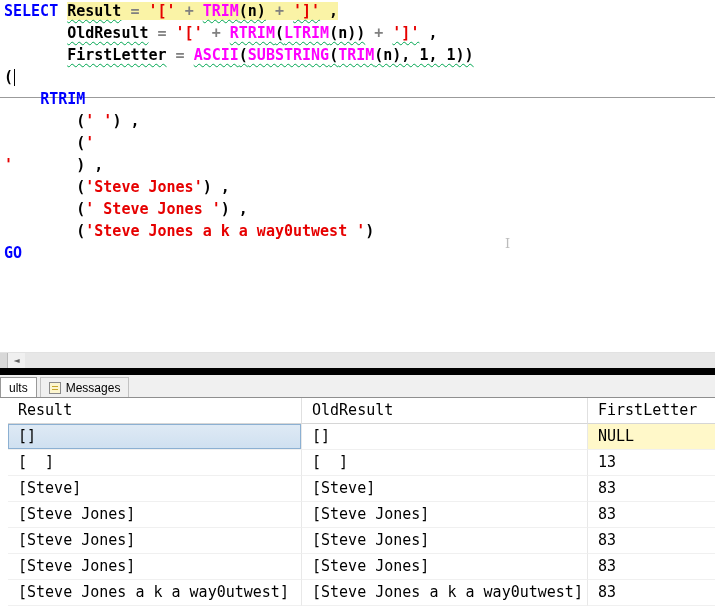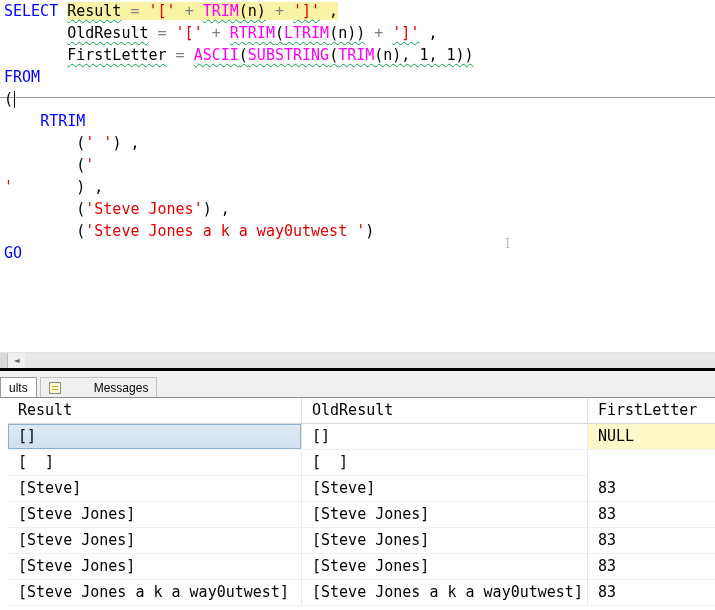--- a/index.html
+++ b/index.html
@@ -2,21 +2,21 @@
 <html style="--keyword: #0000ff; --identifier: #000000; --string: #e60000; --function: #ff00ff; --operator: #808080; --squiggle: #00a650; --statement-highlight: #faf3a6; --selected-cell-border: #8cb0d2; --null-cell-bg: #fff8c9;"><head>
 <meta charset="utf-8">
 <style>
   * { box-sizing: border-box; margin: 0; padding: 0; }
   html,body { width: 715px; height: 610px; overflow: hidden; }
   body { background: #ffffff; position: relative; font-family: "DejaVu Sans Mono", monospace; }
 
   
   .editor { position: relative; height: 352px; background: #fff; overflow: hidden; }
   .editor-divider { position: absolute; left: 0; right: 0; top: 97px; height: 1px; background: #9b9b9b; z-index: 0; }
-  .ed-lines { position: relative; z-index: 1; padding-left: 4px; }
+  .ed-lines { position: relative; z-index: 1; padding-left: 4px; font-weight: bold; }
   .ed-line { height: 22px; line-height: 22px; font-size: 15px; white-space: pre; }
   .tok-kw  { color: var(--keyword); }
   .tok-id  { color: var(--identifier); }
   .tok-str { color: var(--string); }
   .tok-fn  { color: var(--function); }
   .tok-op  { color: var(--operator); }
   .sq { text-decoration-line: underline; text-decoration-style: wavy;
         text-decoration-color: var(--squiggle); text-decoration-thickness: 1px;
         text-underline-offset: 3px; text-decoration-skip-ink: none; }
   .hl { background: var(--statement-highlight); }
@@ -25,25 +25,25 @@
            font-family: "DejaVu Serif", serif; font-size: 13px; z-index: 2; }
 
   
   .hscroll { height: 16px; display: flex; align-items: stretch; background: #f0f0f0; border-top: 1px solid #e2e2e2; }
   .hsplit { width: 8px; background: #d8d8d8; border-right: 1px solid #b8b8b8; }
   .harrow { width: 17px; display: flex; align-items: center; justify-content: center;
             font-size: 8px; color: #606060; background: #f0f0f0; font-family: "DejaVu Sans", sans-serif; }
   .hthumb { flex: 1; background: #e7e7e7; }
 
   
-  .tabstrip { height: 29px; background: #f0f0f0; display: flex; align-items: flex-end; border-top: 3px solid #000000; }
+  .tabstrip { height: 29px; background: #f0f0f0; display: flex; align-items: flex-end; border-top: 7px solid #000000; }
   .tab { height: 20px; display: flex; align-items: center; font-family: "Liberation Sans", sans-serif;
          font-size: 12px; padding: 0 8px; color: #000; }
   .tab.active { background: #fff; border: 1px solid #999; border-bottom: none; }
-  .tab.inactive { background: #f0f0f0; border: 1px solid #c2c2c2; border-bottom: none; margin-left: 3px; gap: 28px; }
+  .tab.inactive { background: #f0f0f0; border: 1px solid #c2c2c2; border-bottom: none; margin-left: 3px; }
   .msg-icon { width: 12px; height: 12px; margin-right: 5px; border: 1px solid #8a8a8a; background: #fdf6cf; position: relative; }
   .msg-icon::before, .msg-icon::after { content: ""; position: absolute; left: 2px; right: 2px; height: 1px; background: #c7a62a; }
   .msg-icon::before { top: 3px; }
   .msg-icon::after  { top: 6px; }
 
   
   .grid-panel { border-top: 1px solid #8f8f8f; background: #fff; height: 213px; padding-left: 8px; }
   .grid-hrow, .grow { display: flex; }
   .gcell { height: 26px; line-height: 25px; font-size: 15px; white-space: pre; padding-left: 10px;
            border-right: 1px solid #e8e8e8; border-bottom: 1px solid #f0f0f0; overflow: hidden; color: #000; }
@@ -56,27 +56,27 @@
 </style>
 </head>
 <body>
 
 <div class="editor">
   <div class="editor-divider"></div>
   <div class="ed-lines">
       <div class="ed-line"><span class="tok-kw">SELECT </span><span class="tok-id sq hl">Result</span><span class="tok-id hl"> </span><span class="tok-op hl">=</span><span class="tok-id hl"> </span><span class="tok-str hl">'['</span><span class="tok-id hl"> </span><span class="tok-op hl">+</span><span class="tok-id hl"> </span><span class="tok-fn sq hl">TRIM</span><span class="tok-id sq hl">(n)</span><span class="tok-id hl"> </span><span class="tok-op hl">+</span><span class="tok-id hl"> </span><span class="tok-str sq hl">']'</span><span class="tok-id hl"> ,</span></div>
       <div class="ed-line"><span class="tok-id">       </span><span class="tok-id sq">OldResult</span><span class="tok-id"> </span><span class="tok-op">=</span><span class="tok-id"> </span><span class="tok-str">'['</span><span class="tok-id"> </span><span class="tok-op">+</span><span class="tok-id"> </span><span class="tok-fn sq">RTRIM</span><span class="tok-id sq">(</span><span class="tok-fn sq">LTRIM</span><span class="tok-id sq">(n))</span><span class="tok-id"> </span><span class="tok-op">+</span><span class="tok-id"> </span><span class="tok-str sq">']'</span><span class="tok-id"> ,</span></div>
       <div class="ed-line"><span class="tok-id">       </span><span class="tok-id sq">FirstLetter</span><span class="tok-id"> </span><span class="tok-op">=</span><span class="tok-id"> </span><span class="tok-fn sq">ASCII</span><span class="tok-id sq">(</span><span class="tok-fn sq">SUBSTRING</span><span class="tok-id sq">(</span><span class="tok-fn sq">TRIM</span><span class="tok-id sq">(n), 1, 1))</span></div>
-      <div class="ed-line"><span class="tok-kw">FROM</span></div>
       <div class="ed-line"><span class="tok-id">(</span><span class="caret"></span></div>
       <div class="ed-line"><span class="tok-id">    </span><span class="tok-kw">RTRIM</span></div>
       <div class="ed-line"><span class="tok-id">        (</span><span class="tok-str">' '</span><span class="tok-id">) ,</span></div>
       <div class="ed-line"><span class="tok-id">        (</span><span class="tok-str">'</span></div>
       <div class="ed-line"><span class="tok-str">'</span><span class="tok-id">       </span><span class="tok-id">) ,</span></div>
       <div class="ed-line"><span class="tok-id">        (</span><span class="tok-str">'Steve Jones'</span><span class="tok-id">) ,</span></div>
+      <div class="ed-line"><span class="tok-id">        (</span><span class="tok-str">' Steve Jones '</span><span class="tok-id">) ,</span></div>
       <div class="ed-line"><span class="tok-id">        (</span><span class="tok-str">'Steve Jones a k a way0utwest '</span><span class="tok-id">)</span></div>
       <div class="ed-line"><span class="tok-kw">GO</span></div>
     </div>
   <span class="ibeam">I</span>
 </div>
 
 <div class="hscroll">
   <div class="hsplit"></div>
   <div class="harrow">◄</div>
   <div class="hthumb"></div>
@@ -100,20 +100,21 @@
     </div>
   <div>
       <div class="grow">
         <div class="gcell c0 selected">[]</div>
         <div class="gcell c1">[]</div>
         <div class="gcell c2 nullcell">NULL</div>
       </div>
       <div class="grow">
         <div class="gcell c0">[  ]</div>
         <div class="gcell c1">[  ]</div>
+        <div class="gcell c2">13</div>
       </div>
       <div class="grow">
         <div class="gcell c0">[Steve]</div>
         <div class="gcell c1">[Steve]</div>
         <div class="gcell c2">83</div>
       </div>
       <div class="grow">
         <div class="gcell c0">[Steve Jones]</div>
         <div class="gcell c1">[Steve Jones]</div>
         <div class="gcell c2">83</div>

